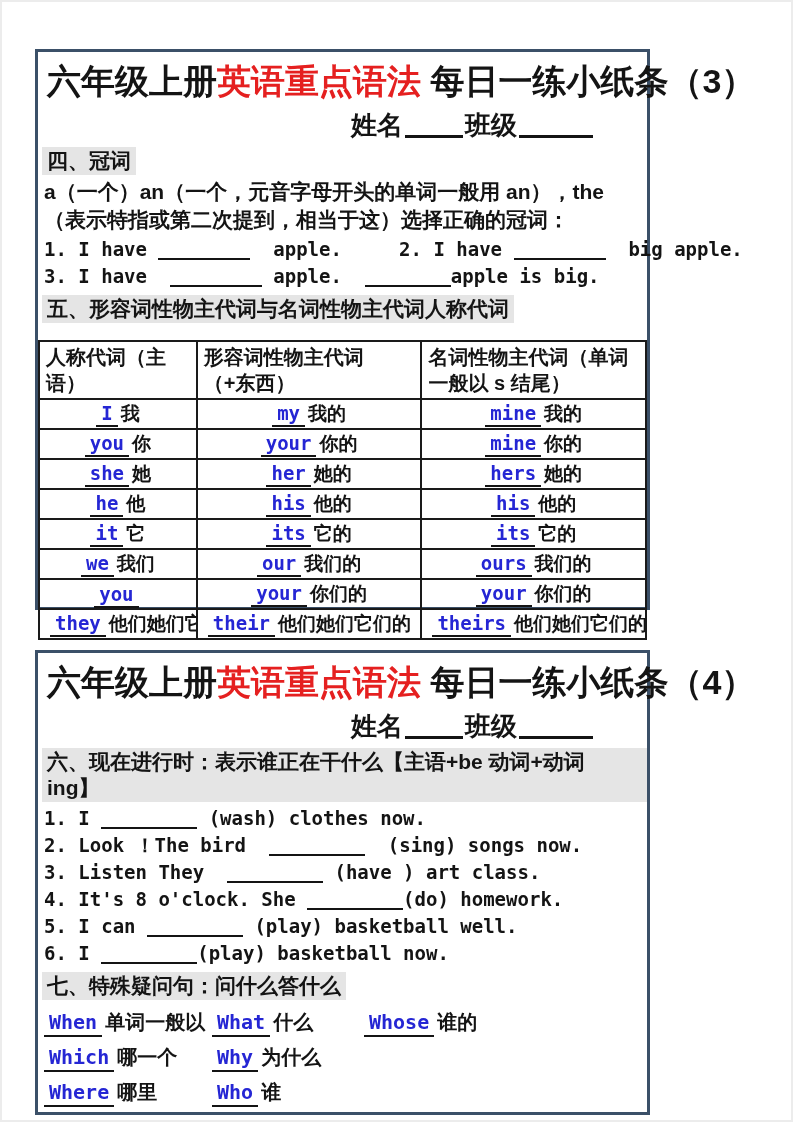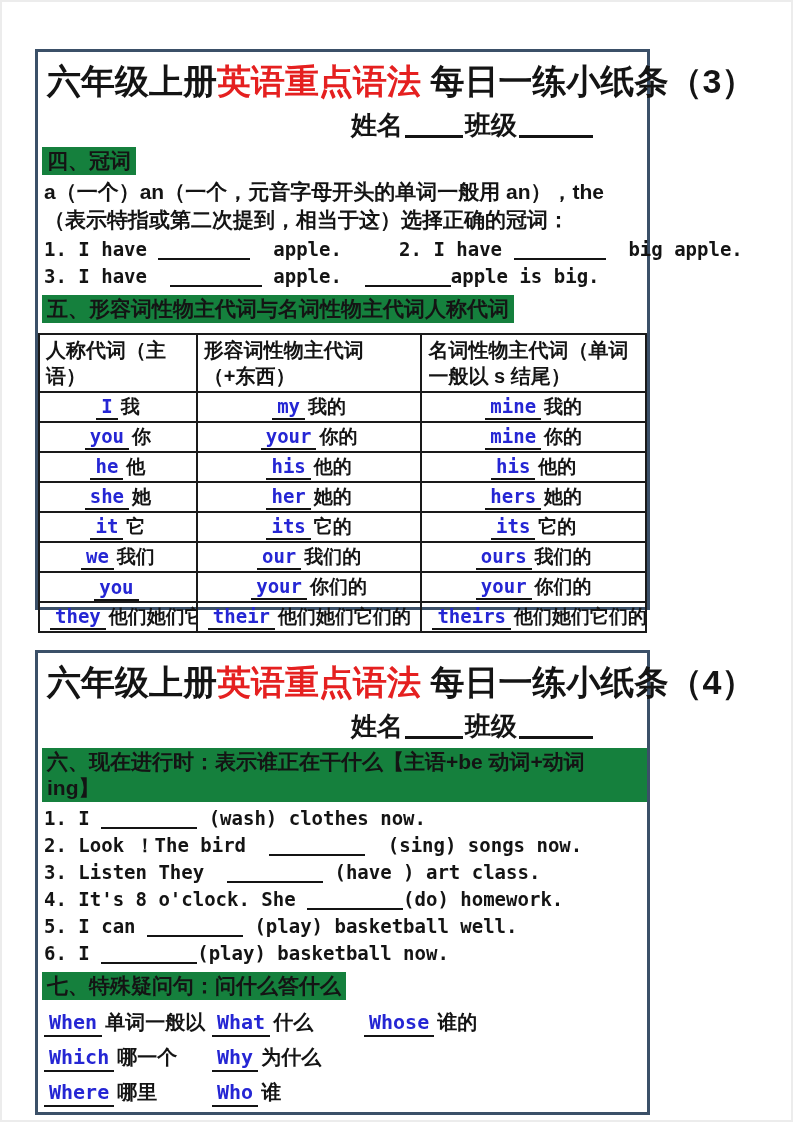--- a/index.html
+++ b/index.html
@@ -11,31 +11,31 @@
   #box1 { top:47px; height:561px; }
   #box2 { top:648px; height:465px; }
 
   .title { font-size:34px; font-weight:bold; line-height:42px; padding:8px 0 0 9px; white-space:nowrap; letter-spacing:0; }
   .title .red { color:#e52020; }
 
   .nameline { font-size:26px; font-weight:bold; line-height:34px; text-align:right; padding-right:52px; margin-top:6px; }
   .nblank { display:inline-block; width:58px; height:0; border-bottom:3px solid #141414; vertical-align:-4px; margin:0 2px; }
   .nblank.w2 { width:74px; }
 
-  .sechead { display:inline-block; background:#15803d; font-size:21px; font-weight:bold;
+  .sechead { display:inline-block; background:#e5e5e5; font-size:21px; font-weight:bold;
              line-height:26px; padding:1px 5px; margin:5px 0 1px 4px; }
   .para { font-size:21px; font-weight:bold; line-height:28px; margin:2px 8px 2px 6px; }
 
   .exline { font-family:"DejaVu Sans Mono","Liberation Mono",monospace; font-size:19px; font-weight:bold;
             line-height:27px; margin-left:6px; white-space:pre; }
   .blank { display:inline-block; width:92px; height:0; border-bottom:2px solid #141414; vertical-align:-4px; }
   .blank.w2 { width:86px; }
   .blank.w3 { width:96px; }
 
-  table { width:100%; border-collapse:collapse; margin-top:9px; table-layout:fixed; }
+  table { width:100%; border-collapse:collapse; margin-top:16px; table-layout:fixed; }
   th,td { border:2px solid #1a1a1a; }
   th { font-size:20px; font-weight:bold; text-align:left; padding:2px 6px; line-height:26px; vertical-align:top; }
   td { text-align:center; font-size:19px; height:28px; padding:0 10px; overflow:hidden; white-space:nowrap; }
   .en { color:#2526d4; font-family:"DejaVu Sans Mono","Liberation Mono",monospace; font-weight:bold;
         border-bottom:2px solid #141414; padding:0 5px 1px; }
   .zh { font-weight:bold; margin-left:3px; }
 
   .qrow { display:flex; margin:0 0 9px 6px; font-size:20px; line-height:26px; }
   .qrow .qw { width:168px; white-space:nowrap; }
   .qrow .qw:nth-child(2) { width:152px; }
@@ -81,29 +81,29 @@
             <td><span class="en">mine</span><span class="zh">我的</span></td>
           </tr>
 
           <tr>
             <td><span class="en">you</span><span class="zh">你</span></td>
             <td><span class="en">your</span><span class="zh">你的</span></td>
             <td><span class="en">mine</span><span class="zh">你的</span></td>
           </tr>
 
           <tr>
+            <td><span class="en">she</span><span class="zh">她</span></td>
+            <td><span class="en">her</span><span class="zh">她的</span></td>
+            <td><span class="en">hers</span><span class="zh">她的</span></td>
+          </tr>
+
+          <tr>
             <td><span class="en">he</span><span class="zh">他</span></td>
             <td><span class="en">his</span><span class="zh">他的</span></td>
             <td><span class="en">his</span><span class="zh">他的</span></td>
-          </tr>
-
-          <tr>
-            <td><span class="en">she</span><span class="zh">她</span></td>
-            <td><span class="en">her</span><span class="zh">她的</span></td>
-            <td><span class="en">hers</span><span class="zh">她的</span></td>
           </tr>
 
           <tr>
             <td><span class="en">it</span><span class="zh">它</span></td>
             <td><span class="en">its</span><span class="zh">它的</span></td>
             <td><span class="en">its</span><span class="zh">它的</span></td>
           </tr>
 
           <tr>
             <td><span class="en">we</span><span class="zh">我们</span></td>

